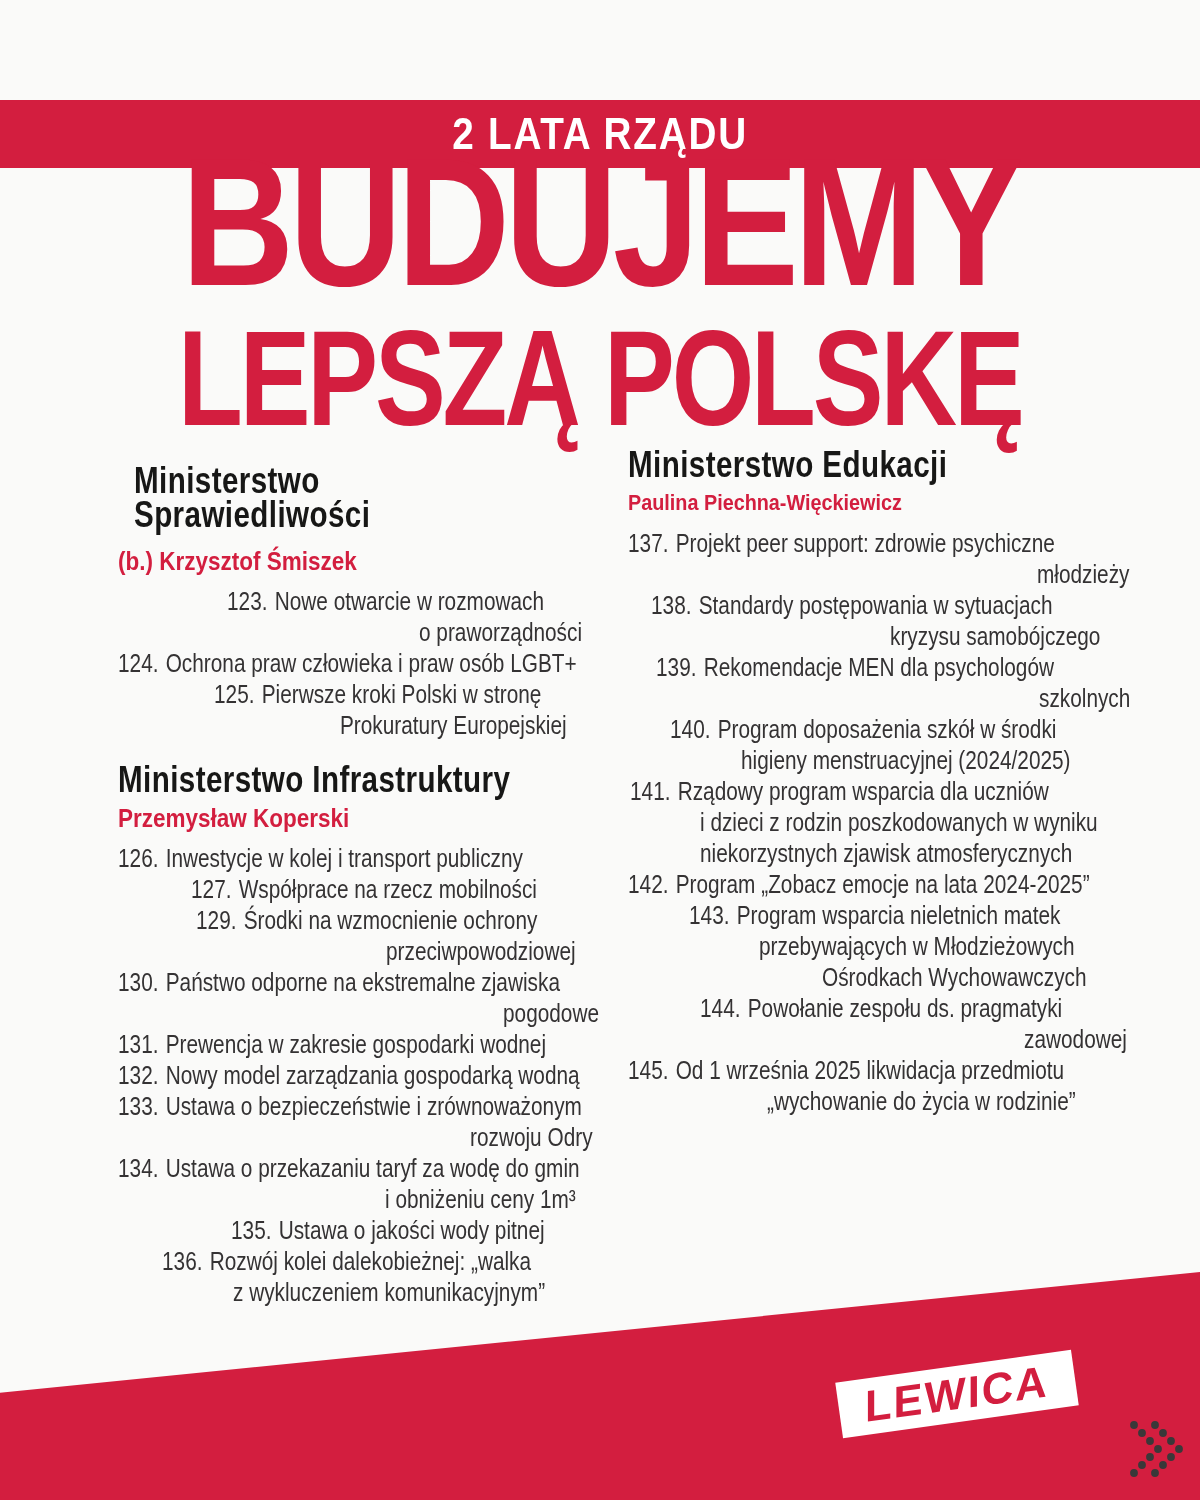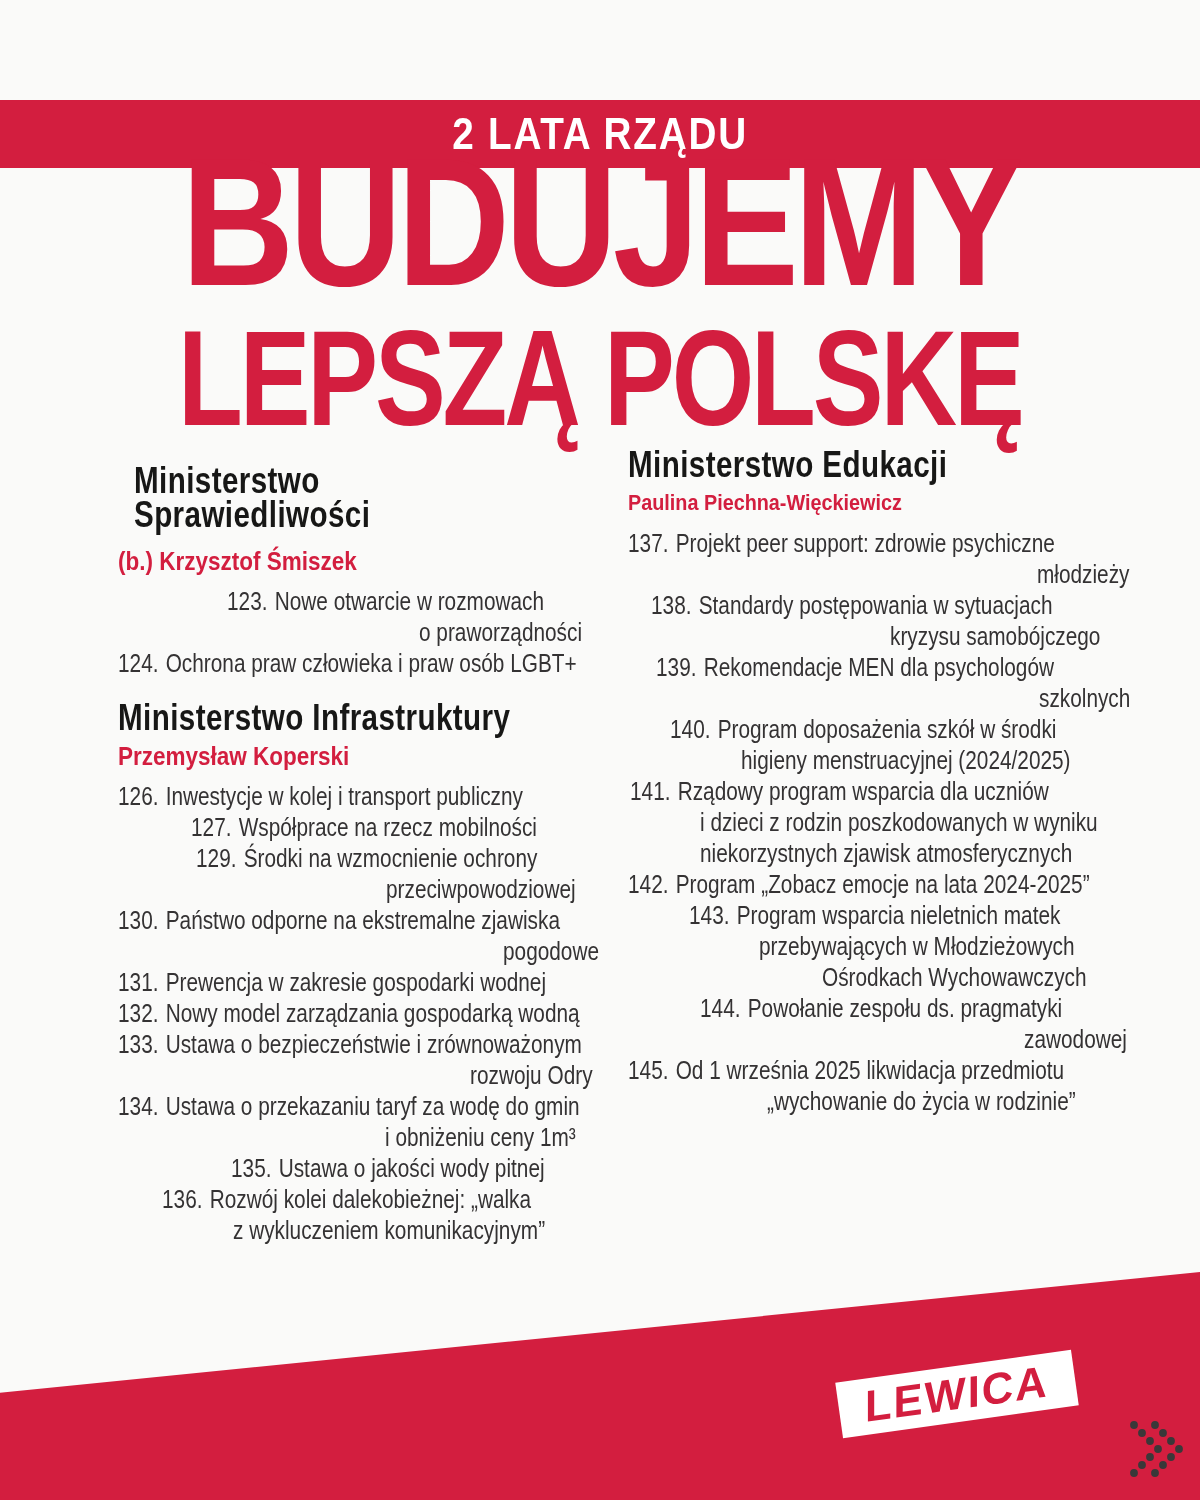--- a/index.html
+++ b/index.html
@@ -96,20 +96,24 @@
           <div class="hline"><span>Sprawiedliwości</span></div>
         </h2>
         <div class="minister"><span>(b.) Krzysztof Śmiszek</span></div>
         <ol class="items">
           <li class="item">
             <div class="iline"><span><span class="num">123.</span><span>Nowe otwarcie w rozmowach</span></span></div>
             <div class="iline cont"><span>o praworządności</span></div>
           </li>
           <li class="item">
             <div class="iline"><span><span class="num">124.</span><span>Ochrona praw człowieka i praw osób LGBT+</span></span></div>
+          </li>
+          <li class="item">
+            <div class="iline"><span><span class="num">125.</span><span>Pierwsze kroki Polski w stronę</span></span></div>
+            <div class="iline cont"><span>Prokuratury Europejskiej</span></div>
           </li>
         </ol>
       </section>
       <section class="ministry">
         <h2 class="ministry-title" style="margin: 0px;">
           <div class="hline"><span>Ministerstwo Infrastruktury</span></div>
         </h2>
         <div class="minister"><span>Przemysław Koperski</span></div>
         <ol class="items">
           <li class="item">

